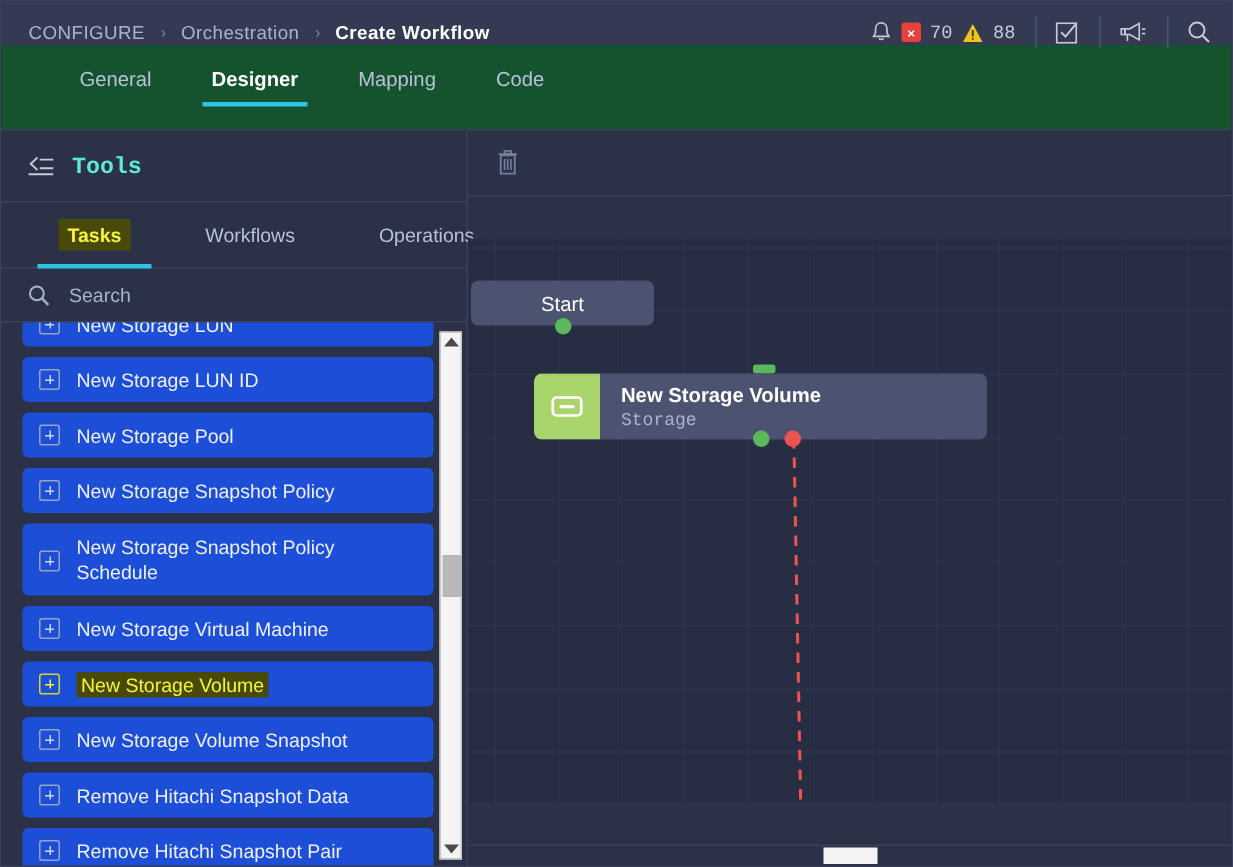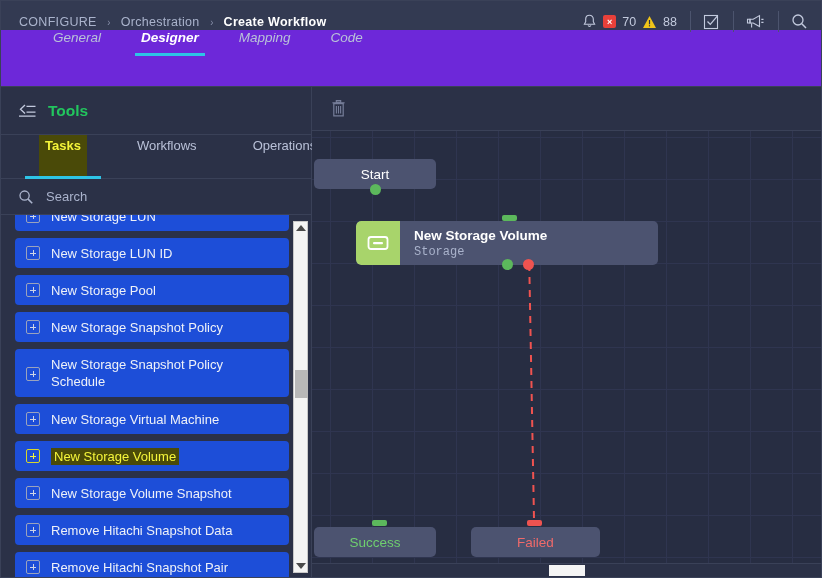--- a/index.html
+++ b/index.html
@@ -62,47 +62,46 @@
     height: 29px;
     position: relative;
   }
   .tr-group + .tr-group::before {
     content: "";
     position: absolute;
     left: 0; top: 4px; bottom: 4px;
     width: 1px;
     background: #4c546e;
   }
-  .badge-num { color: #c3cade; font-size: 12.5px; }
+  .badge-num { color: #c3cade; font-size: 12.5px; font-family: Liberation Mono, monospace; }
   .sq-badge {
     width: 13px; height: 13px;
     border-radius: 2px;
     display: inline-flex;
     align-items: center;
     justify-content: center;
     font-size: 9px;
     font-weight: bold;
     color: #fff;
   }
   .sq-badge.err { background: #e8403a; }
   .warn-tri { display: inline-block; line-height: 0; }
 
   .ico { line-height: 0; display: inline-block; }
 
   
   .tabbar {
     height: 57px;
     min-height: 57px;
-    background: #6d28d9;
-    display: flex;
-    align-items: flex-start;
+    background: #14532d;
+    display: flex;
+    align-items: center;
     padding-left: 32px;
     gap: 0;
     border-bottom: 1px solid #3a4158;
-    font-style: italic;
   }
   .tab {
     padding: 0 20px 11px 20px;
     font-size: 13.5px;
     color: #b9c1d8;
     position: relative;
     cursor: pointer;
   }
   .tab.active {
     color: #ffffff;
@@ -138,43 +137,44 @@
   .tools-header {
     height: 48px;
     min-height: 48px;
     display: flex;
     align-items: center;
     gap: 11px;
     padding-left: 17px;
     border-bottom: 1px solid #3a4158;
   }
   .tools-title {
-    color: #22c55e;
+    color: #5eead4;
     font-size: 15.5px;
     font-weight: bold;
+    font-family: Liberation Mono, monospace;
   }
 
   .subtabs {
     height: 44px;
     min-height: 44px;
     display: flex;
     align-items: center;
     padding-left: 16px;
     gap: 0;
     position: relative;
     border-bottom: 1px solid #3a4158;
   }
   .subtab {
     font-size: 13px;
     color: #b9c1d8;
     padding: 3px 6px;
     position: relative;
     cursor: pointer;
   }
-  .subtab-wrap { padding: 0 22px; position: relative; height: 44px; display:flex; }
+  .subtab-wrap { padding: 0 22px; position: relative; height: 44px; display:flex; align-items:center; }
   .subtab-wrap.active::after {
     content: "";
     position: absolute;
     left: 8px; right: 8px;
     bottom: 0;
     height: 3px;
     background: #2ec4e6;
   }
   .subtab.hl {
     background: #4a4a08;
@@ -292,20 +292,21 @@
     cursor: pointer;
   }
 
   
   .canvasarea {
     flex: 1;
     display: flex;
     flex-direction: column;
     min-width: 0;
     background: #2b3147;
+    gap: 28px;
   }
   .canvas-toolbar {
     height: 44px;
     min-height: 44px;
     display: flex;
     align-items: center;
     padding-left: 18px;
     border-bottom: 1px solid #3a4158;
   }
 

